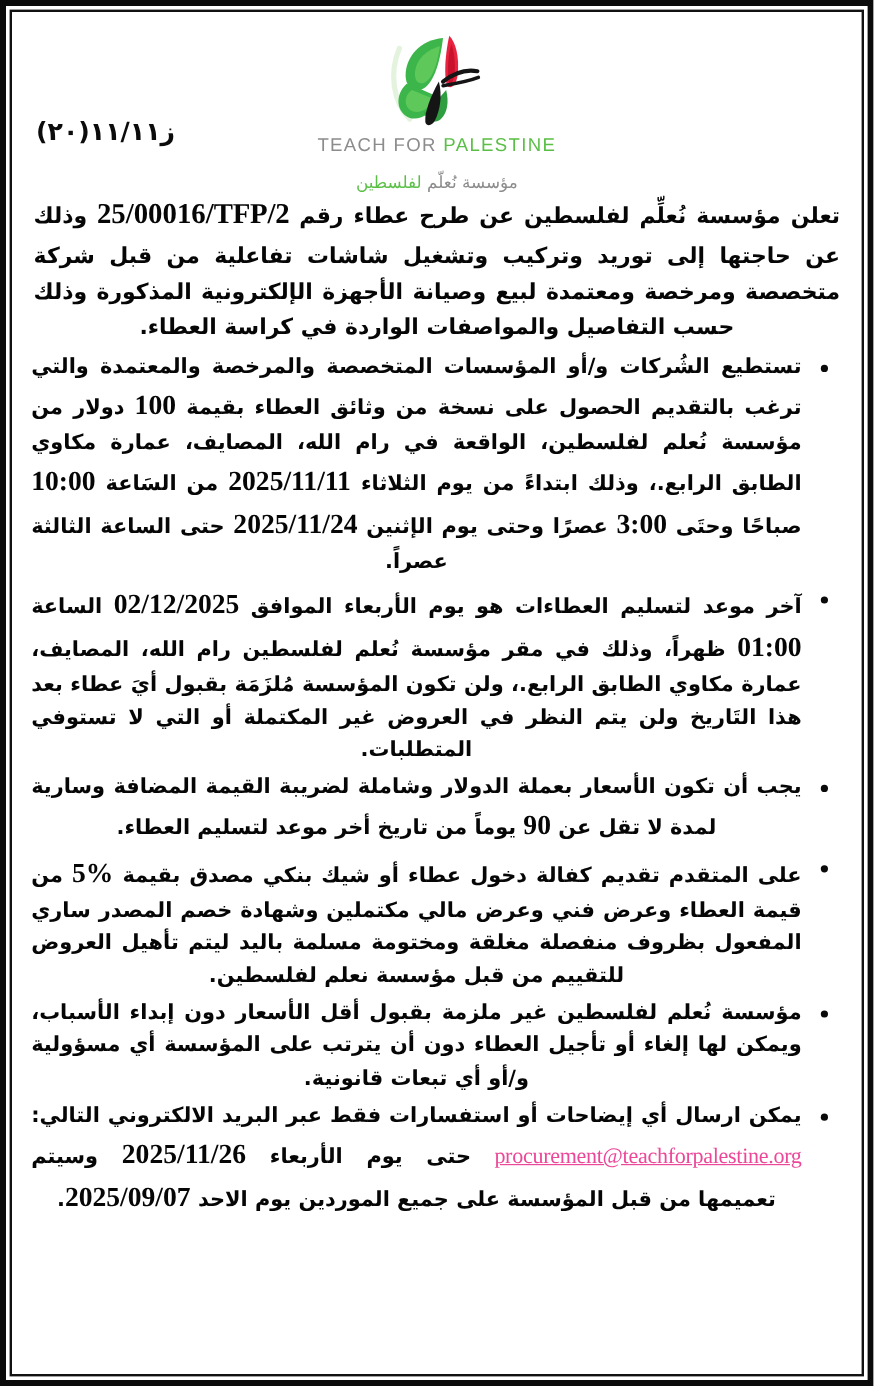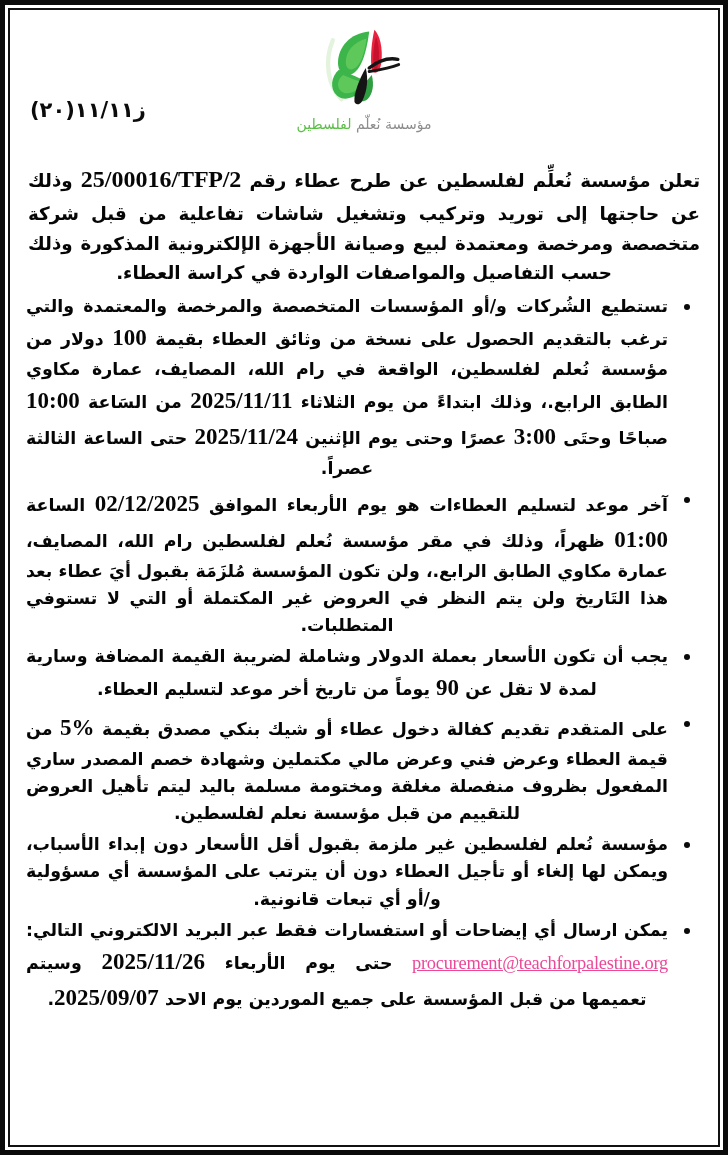--- a/index.html
+++ b/index.html
@@ -72,21 +72,21 @@
     font-family: "Liberation Sans", "DejaVu Sans", sans-serif;
     font-size: 15.5px;
     letter-spacing: 1.1px;
     font-weight: 400;
     direction: ltr;
     white-space: nowrap;
   }
   .logo-latin .gray { color: #8c8c8c; }
   .logo-latin .green { color: #5bbf47; }
   .logo-arabic {
-    margin-top: 4px;
+    margin-top: 14px;
     font-family: "DejaVu Sans", sans-serif;
     font-size: 14px;
     direction: rtl;
     white-space: nowrap;
   }
   .logo-arabic .gray { color: #8c8c8c; }
   .logo-arabic .green { color: #5bbf47; }
 
   
   .body-text {
@@ -184,20 +184,25 @@
           <path d="M36 58 C29 63 28 72 34 77 C41 82 52 78 58 67 C51 64 43 61 36 58 Z" fill="#5ec95a"></path>
 
           <path d="M69 58 C72 70 70 80 64 86 C58 91 50 88 48 80 C55 74 62 66 69 58 Z" fill="#2f9e40"></path>
 
           <path d="M62 50 C65 62 64 76 58 88 C55 93 50 93 49 89 C48 80 54 64 62 50 Z" fill="#151515"></path>
 
           <path d="M66 50 C76 42 88 38 99 40" fill="none" stroke="#151515" stroke-width="4" stroke-linecap="round"></path>
           <path d="M66 54 C78 52 90 50 100 46" fill="none" stroke="#151515" stroke-width="3.4" stroke-linecap="round"></path>
         </svg>
 
+        <div class="logo-latin">
+          <span class="gray">TEACH</span>
+          <span class="gray">FOR</span>
+          <span class="green">PALESTINE</span>
+        </div>
 
         <div class="logo-arabic">
           <span class="gray">مؤسسة نُعلّم</span>
           <span class="green">لفلسطين</span>
         </div>
 
       </div>
     </div>
 
     <div class="body-text">

